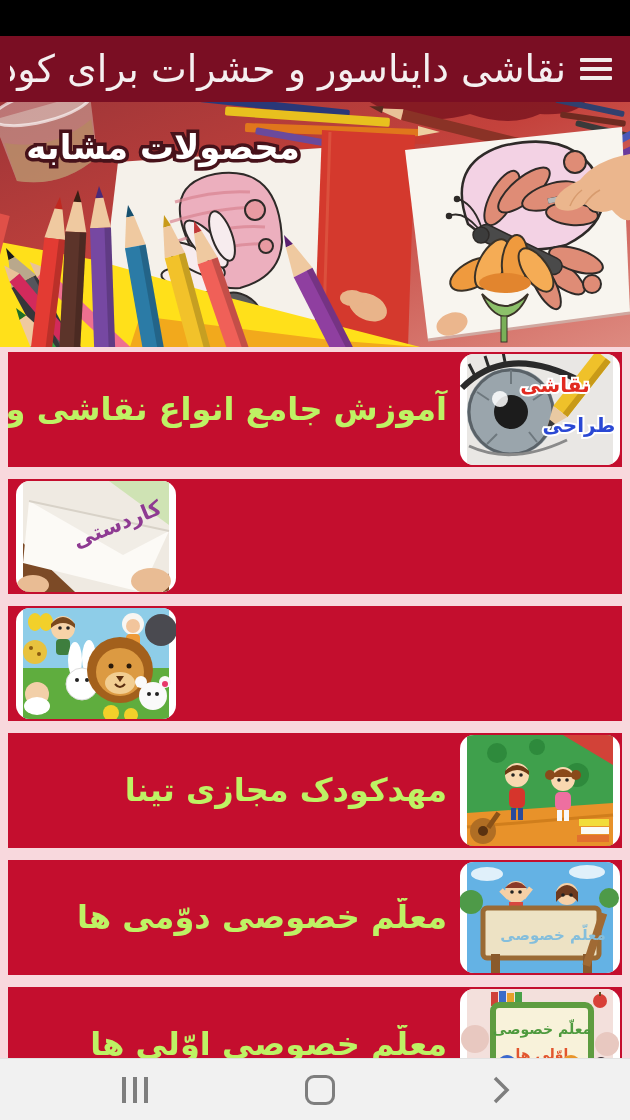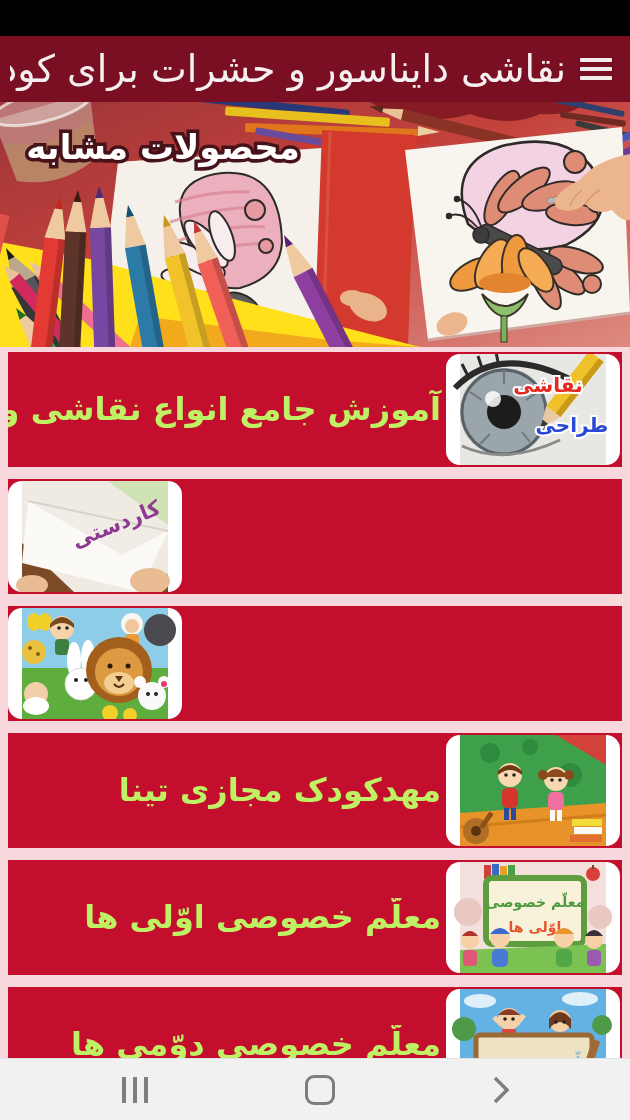--- a/index.html
+++ b/index.html
@@ -16,21 +16,21 @@
   .menu-btn{width:32px;height:22px;background:none;border:none;padding:0;margin-left:14px;
     display:flex;flex-direction:column;justify-content:space-between;cursor:pointer;}
   .menu-btn span{display:block;height:4px;background:#F2ECEC;border-radius:1px;}
   
   .hero{height:245px;overflow:hidden;position:relative;background:#eab308;}
   .hero svg{display:block;}
   
   .list{height:711px;box-sizing:border-box;padding:5px 8px 0;display:flex;flex-direction:column;gap:12px;overflow:hidden;background:#F8D8DD;}
   .card{flex:0 0 115px;height:115px;background:#C40E2E;display:flex;align-items:center;cursor:pointer;}
   .card-label{flex:1;color:#bef264;font-size:32px;direction:rtl;text-align:right;padding:0 5px 0 10px;white-space:nowrap;overflow:hidden;line-height:1.2;font-weight:bold;}
-  .thumb{flex:none;width:174px;height:111px;margin:2px 2px 2px 0;border-radius:14px;overflow:hidden;background:#fff;}
+  .thumb{flex:none;width:160px;height:111px;margin:2px 2px 2px 8px;border-radius:14px;overflow:hidden;background:#fff;}
   .thumb svg{display:block;width:100%;height:100%;}
   
   .nav-bar{height:62px;background:#F1F1F1;display:flex;align-items:center;justify-content:space-between;
     padding:0 120px 0 122px;box-sizing:border-box;border-top:1px solid #E2E2E2;}
   .nav-btn{background:none;border:none;padding:0;cursor:pointer;display:flex;align-items:center;justify-content:center;}
   .recents{display:flex;gap:7px;}
   .recents i{display:block;width:4px;height:26px;background:#7E7E7E;}
   .home-sq{width:24px;height:24px;border:3px solid #7E7E7E;border-radius:9px;}
 </style>
 </head>
@@ -352,20 +352,48 @@
           <rect x="114" y="92" width="28" height="7" fill="#FAFAF6"></rect>
           <rect x="110" y="100" width="32" height="7" fill="#E2702E"></rect>
           <circle cx="16" cy="96" r="13" fill="#B06E24"></circle>
             <circle cx="16" cy="96" r="5" fill="#5A3210"></circle>
           <rect x="24" y="76" width="5" height="18" fill="#8A5218" transform="rotate(35 26 85)"></rect>
         </svg>
       </div>
     </article>
 
     <article class="card">
+      <div class="card-label" dir="rtl">معلّم خصوصی دوّمی ها</div>
+      <div class="thumb">
+        <svg viewBox="0 0 146 111">
+          <rect width="146" height="111" fill="#64B2E4"></rect>
+          <ellipse cx="20" cy="12" rx="16" ry="7" fill="#FFFFFF" opacity="0.8"></ellipse>
+          <ellipse cx="120" cy="10" rx="18" ry="7" fill="#FFFFFF" opacity="0.8"></ellipse>
+          <circle cx="4" cy="40" r="12" fill="#4E9A48"></circle>
+            <circle cx="142" cy="36" r="10" fill="#4E9A48"></circle>
+          <path d="M34,28 L42,36 M64,26 L56,36" stroke="#F6D0A6" stroke-width="5"></path>
+          <circle cx="49" cy="30" r="11" fill="#F6D0A6"></circle>
+          <path d="M38,26 Q49,14 60,26 Z" fill="#8A3A28"></path>
+          <circle cx="45" cy="30" r="1.8" fill="#222"></circle>
+            <circle cx="53" cy="30" r="1.8" fill="#222"></circle>
+          <rect x="42" y="40" width="14" height="8" fill="#D84840"></rect>
+          <circle cx="100" cy="32" r="11" fill="#F6D0A6"></circle>
+          <path d="M89,30 Q100,16 111,30 L111,40 Q100,26 89,40 Z" fill="#6E3A1E"></path>
+          <circle cx="96" cy="33" r="1.8" fill="#222"></circle>
+            <circle cx="104" cy="33" r="1.8" fill="#222"></circle>
+          <rect x="16" y="46" width="116" height="50" rx="4" fill="#EDE2C4" stroke="#9A6A34" stroke-width="5"></rect>
+          <rect x="24" y="92" width="9" height="19" fill="#8A5A2C"></rect>
+            <rect x="116" y="92" width="9" height="19" fill="#8A5A2C"></rect>
+          <rect x="124" y="50" width="8" height="55" fill="#A06A34" transform="rotate(18 128 77)"></rect>
+          <text x="86" y="78" font-size="15" font-weight="bold" fill="#84BEDC" text-anchor="middle" style="direction:rtl">معلّم خصوصی</text>
+        </svg>
+      </div>
+    </article>
+
+    <article class="card">
       <div class="card-label" dir="rtl">معلّم خصوصی اوّلی ها</div>
       <div class="thumb">
         <svg viewBox="0 0 146 111">
           <rect width="146" height="111" fill="#F3E0DC"></rect>
           <circle cx="8" cy="50" r="14" fill="#E8C8C0"></circle>
             <circle cx="140" cy="55" r="12" fill="#E8C8C0"></circle>
           <rect x="24" y="3" width="7" height="14" fill="#D04038"></rect>
             <rect x="32" y="2" width="7" height="15" fill="#3A6AC8"></rect>
           <rect x="40" y="4" width="7" height="13" fill="#E8A02A"></rect>
             <rect x="48" y="3" width="7" height="14" fill="#48A048"></rect>
@@ -384,48 +412,20 @@
           <circle cx="104" cy="76" r="10" fill="#F6D0A6"></circle>
             <path d="M94,72 Q104,60 114,72 Z" fill="#E8952A"></path>
             <rect x="96" y="87" width="16" height="18" rx="5" fill="#52A848"></rect>
           <circle cx="134" cy="78" r="9" fill="#F6D0A6"></circle>
             <path d="M125,74 Q134,62 143,74 Z" fill="#3A3038"></path>
             <rect x="127" y="88" width="14" height="16" rx="4" fill="#9A5AB0"></rect>
         </svg>
       </div>
     </article>
 
-    <article class="card">
-      <div class="card-label" dir="rtl">معلّم خصوصی دوّمی ها</div>
-      <div class="thumb">
-        <svg viewBox="0 0 146 111">
-          <rect width="146" height="111" fill="#64B2E4"></rect>
-          <ellipse cx="20" cy="12" rx="16" ry="7" fill="#FFFFFF" opacity="0.8"></ellipse>
-          <ellipse cx="120" cy="10" rx="18" ry="7" fill="#FFFFFF" opacity="0.8"></ellipse>
-          <circle cx="4" cy="40" r="12" fill="#4E9A48"></circle>
-            <circle cx="142" cy="36" r="10" fill="#4E9A48"></circle>
-          <path d="M34,28 L42,36 M64,26 L56,36" stroke="#F6D0A6" stroke-width="5"></path>
-          <circle cx="49" cy="30" r="11" fill="#F6D0A6"></circle>
-          <path d="M38,26 Q49,14 60,26 Z" fill="#8A3A28"></path>
-          <circle cx="45" cy="30" r="1.8" fill="#222"></circle>
-            <circle cx="53" cy="30" r="1.8" fill="#222"></circle>
-          <rect x="42" y="40" width="14" height="8" fill="#D84840"></rect>
-          <circle cx="100" cy="32" r="11" fill="#F6D0A6"></circle>
-          <path d="M89,30 Q100,16 111,30 L111,40 Q100,26 89,40 Z" fill="#6E3A1E"></path>
-          <circle cx="96" cy="33" r="1.8" fill="#222"></circle>
-            <circle cx="104" cy="33" r="1.8" fill="#222"></circle>
-          <rect x="16" y="46" width="116" height="50" rx="4" fill="#EDE2C4" stroke="#9A6A34" stroke-width="5"></rect>
-          <rect x="24" y="92" width="9" height="19" fill="#8A5A2C"></rect>
-            <rect x="116" y="92" width="9" height="19" fill="#8A5A2C"></rect>
-          <rect x="124" y="50" width="8" height="55" fill="#A06A34" transform="rotate(18 128 77)"></rect>
-          <text x="86" y="78" font-size="15" font-weight="bold" fill="#84BEDC" text-anchor="middle" style="direction:rtl">معلّم خصوصی</text>
-        </svg>
-      </div>
-    </article>
-
   </main>
 
   <nav class="nav-bar">
     <button class="nav-btn" aria-label="recents">
       <span class="recents">
           <i></i>
           <i></i>
           <i></i>
         </span>
     </button>

